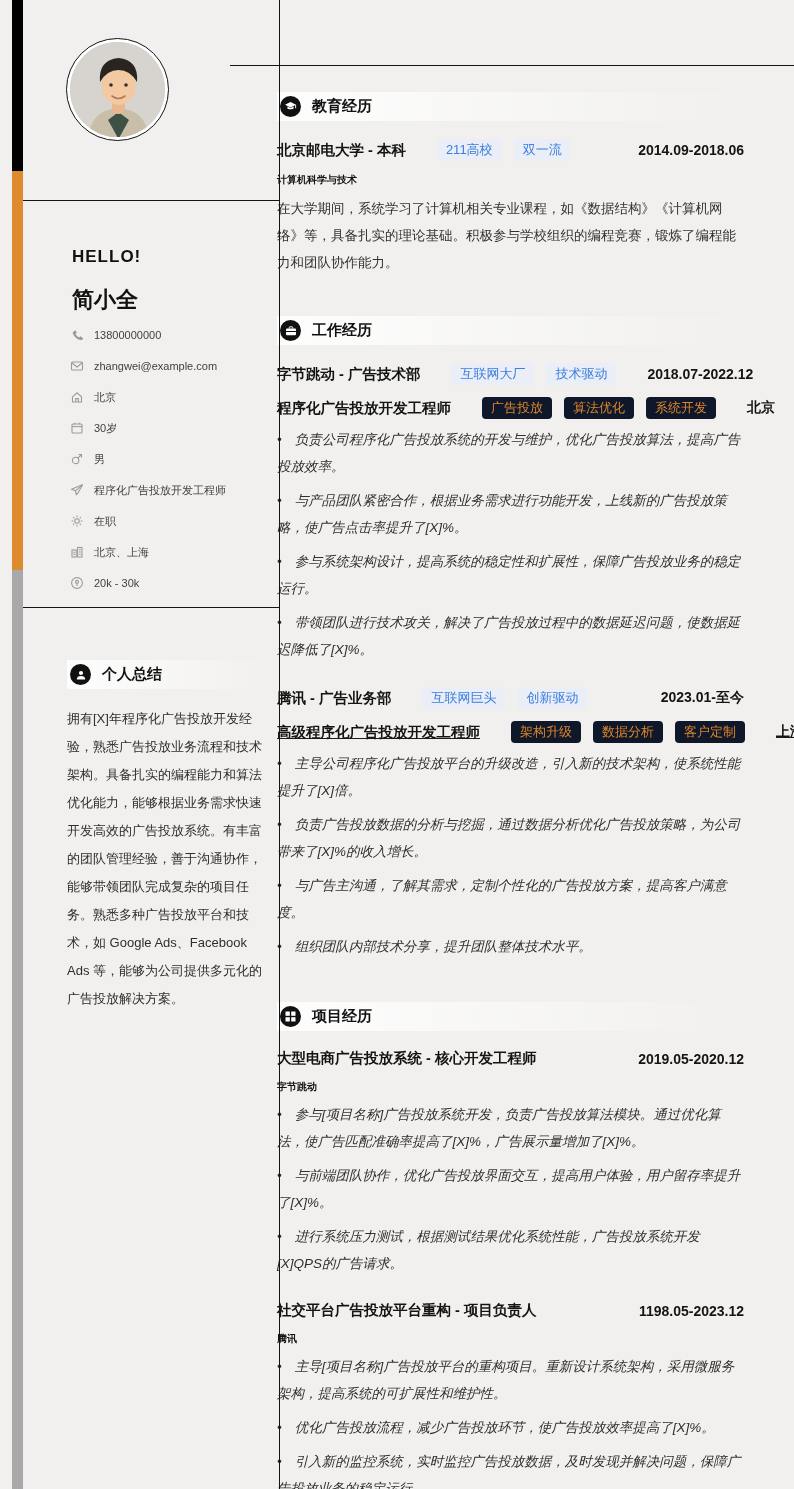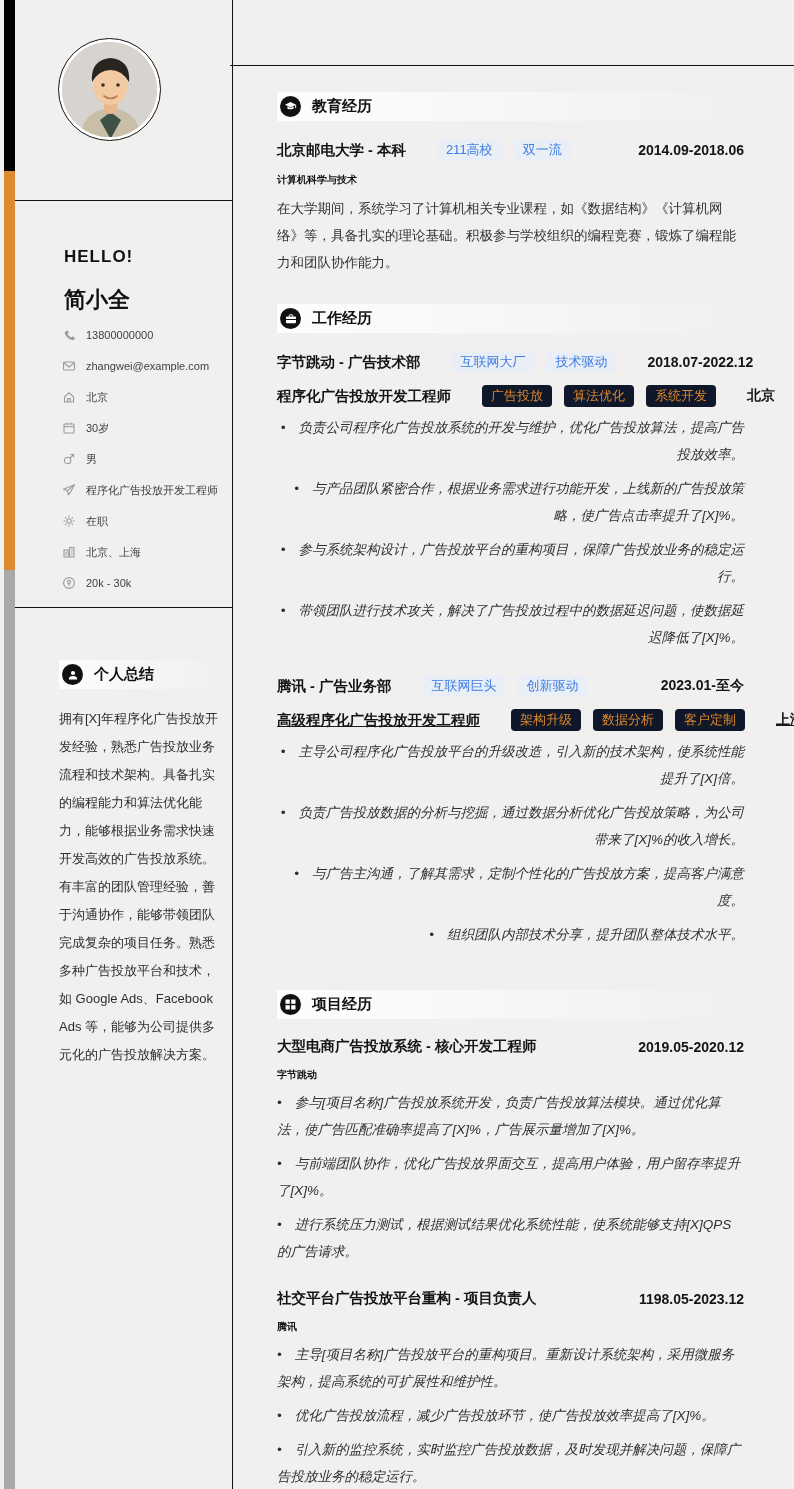--- a/index.html
+++ b/index.html
@@ -7,21 +7,21 @@
   body { font-family:"Liberation Sans","DejaVu Sans",sans-serif; }
   .page { position:relative; width:794px; height:1489px; background:#f1f0ee; overflow:hidden; color:#1c1c1c; }
 
   
   .bar { position:absolute; left:0; width:11px; }
   .bar-black { top:0; height:171px; background:#000; }
   .bar-orange { top:171px; height:399px; background:#DE8A2F; }
   .bar-gray { top:570px; height:919px; background:#A9A9A9; }
 
   
-  .sidebar { position:absolute; left:4px; top:0; width:229px; height:100%; border-right:1.5px solid #141414; }
+  .sidebar { position:absolute; left:12px; top:0; width:268px; height:100%; border-right:1.5px solid #141414; }
   .side-sep { position:absolute; left:11px; right:0; border-top:1.5px solid #141414; }
   .sep1 { top:200px; } .sep2 { top:607px; }
 
   .photo-wrap { position:absolute; top:38px; left:54px; width:103px; height:103px; border:1.5px solid #141414; border-radius:50%; background:#fff; padding:3px; }
   .photo { width:100%; height:100%; border-radius:50%; overflow:hidden; background:#d9d6d2; }
 
   .hello { position:absolute; top:247px; left:60px; font-size:17px; font-weight:bold; letter-spacing:1px; color:#111; }
   .name { position:absolute; top:285px; left:60px; font-size:22px; font-weight:bold; color:#111; }
 
   .contacts { position:absolute; top:326px; left:58px; right:10px; }
@@ -49,21 +49,21 @@
   .tag { font-size:13px; padding:2px 9px; border-radius:4px; white-space:nowrap; }
   .tag-blue { color:#3D7EE0; background:#E9EEF7; }
   .tag-orange { color:#DD862B; background:#0f172a; }
   .subline { margin-top:12px; font-size:10px; font-weight:bold; color:#141414; }
   .desc { margin-top:8px; font-size:13.5px; line-height:27px; color:#333; }
   ul.bullets { list-style:none; margin-top:4px; }
   ul.bullets li { font-size:13.5px; line-height:27px; color:#2f2f2f; margin-top:7px;font-style:italic; }
   ul.bullets li::before { content:"•"; margin-right:13px; }
 
   .sec-edu { margin-top:0; }
-  .sec-work { margin-top:28px;text-align:right; }
+  .sec-work { margin-top:40px; }
   .sec-proj { margin-top:42px; }
   .job + .job { margin-top:24px; }
   .proj + .proj { margin-top:24px; }
 </style>
 </head>
 <body>
 
 <div class="page">
 
   <div class="sidebar">
@@ -240,21 +240,21 @@
             <span class="tagrow">
               <span class="tag tag-orange">广告投放</span>
               <span class="tag tag-orange">算法优化</span>
               <span class="tag tag-orange">系统开发</span>
             </span>
             <span class="date">北京</span>
           </div>
           <ul class="bullets">
             <li>负责公司程序化广告投放系统的开发与维护，优化广告投放算法，提高广告投放效率。</li>
             <li>与产品团队紧密合作，根据业务需求进行功能开发，上线新的广告投放策略，使广告点击率提升了[X]%。</li>
-            <li>参与系统架构设计，广告投放平台的重构项目，保障广告投放业务的稳定运行。</li>
+            <li>参与系统架构设计，提高系统的稳定性和扩展性，保障广告投放业务的稳定运行。</li>
             <li>带领团队进行技术攻关，解决了广告投放过程中的数据延迟问题，使数据延迟降低了[X]%。</li>
           </ul>
         </div>
 
         <div class="job">
           <div class="entry-row">
             <span class="entry-title">腾讯 - 广告业务部</span>
             <span class="tagrow">
               <span class="tag tag-blue">互联网巨头</span>
               <span class="tag tag-blue">创新驱动</span>
@@ -294,21 +294,21 @@
 
         <div class="proj">
           <div class="entry-row">
             <span class="entry-title">大型电商广告投放系统 - 核心开发工程师</span>
             <span class="date">2019.05-2020.12</span>
           </div>
           <div class="subline">字节跳动</div>
           <ul class="bullets">
             <li>参与[项目名称]广告投放系统开发，负责广告投放算法模块。通过优化算法，使广告匹配准确率提高了[X]%，广告展示量增加了[X]%。</li>
             <li>与前端团队协作，优化广告投放界面交互，提高用户体验，用户留存率提升了[X]%。</li>
-            <li>进行系统压力测试，根据测试结果优化系统性能，使系统能够支持[X]QPS的广告请求。</li>
+            <li>进行系统压力测试，根据测试结果优化系统性能，广告投放系统开发[X]QPS的广告请求。</li>
           </ul>
         </div>
 
         <div class="proj">
           <div class="entry-row">
             <span class="entry-title">社交平台广告投放平台重构 - 项目负责人</span>
             <span class="date">1198.05-2023.12</span>
           </div>
           <div class="subline">腾讯</div>
           <ul class="bullets">

